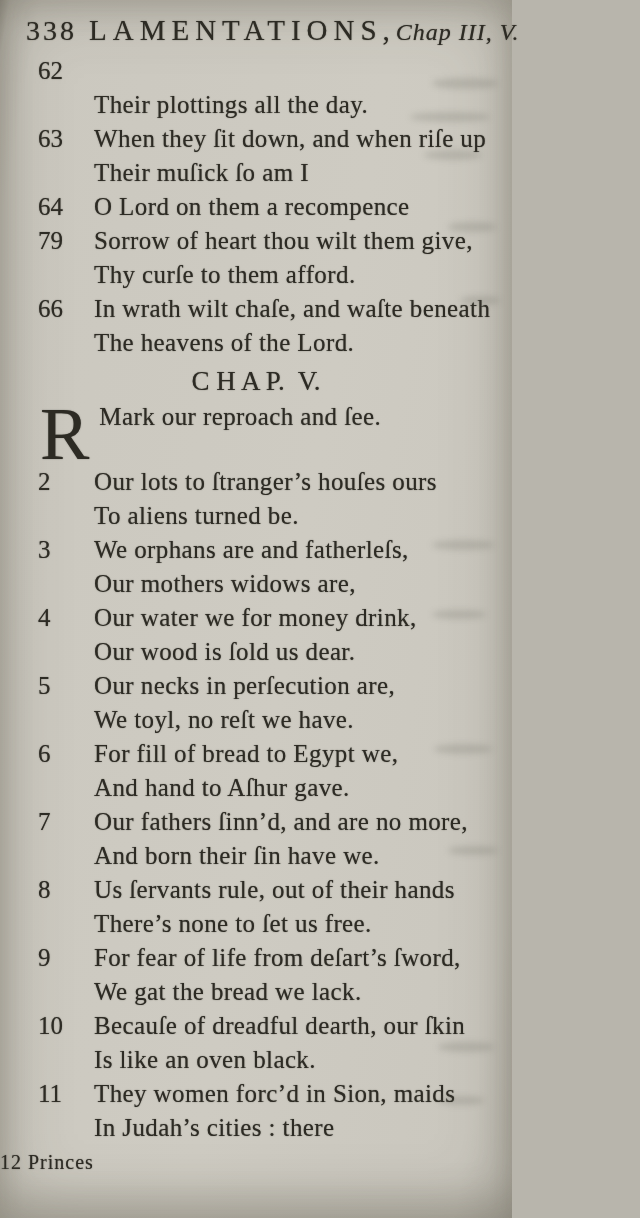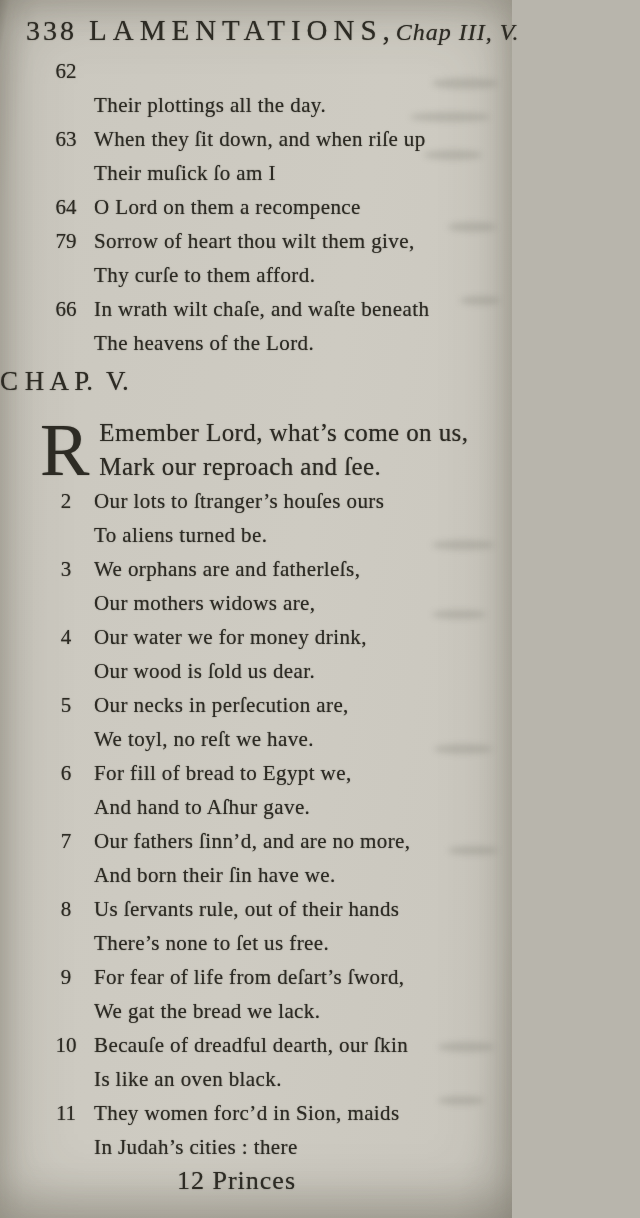--- a/index.html
+++ b/index.html
@@ -54,36 +54,36 @@
     font-style: italic;
     font-size: 24px;
     letter-spacing: 1px;
     white-space: nowrap;
   }
   
   .verses { margin: 0; }
   .verse-line {
     display: flex;
     line-height: 34px;
-    font-size: 21px;
+    font-size: 25px;
     white-space: nowrap;
-    text-align: center;
   }
   .verse-num {
     flex: 0 0 56px;
     padding-left: 38px;
     box-sizing: content-box;
   }
   .verse-text {
     flex: 0 1 auto;
     letter-spacing: 0.4px;
   }
   
   .chap-heading {
-    margin: 3px 0 17px;
+    margin: 3px 0 1px;
+    text-align: center;
     font-weight: normal;
     font-size: 27px;
     line-height: 36px;
     white-space: pre;
   }
   
   .opening {
     padding-left: 40px;
     font-size: 25px;
     line-height: 34px;
@@ -92,23 +92,23 @@
   .drop-cap {
     float: left;
     font-size: 74px;
     line-height: 62px;
     margin: 3px 10px 0 0;
   }
   .opening-line { white-space: nowrap; letter-spacing: 0.4px; }
   .opening-line.second { padding-left: 14px; }
   
   .catchword {
-    text-align: center;
+    text-align: left;
     padding-right: 39px;
-    font-size: 26px;
+    font-size: 20px;
     line-height: 34px;
     letter-spacing: 1px;
   }
   
   .smudge {
     position: absolute;
     background: rgba(92, 89, 79, 0.20);
     filter: blur(3px);
     border-radius: 50%;
     pointer-events: none;
@@ -163,21 +163,20 @@
       <div class="verse-line">
         <span class="verse-num"></span>
         <span class="verse-text">The heavens of the Lord.</span>
       </div>
     </section>
 
   <h2 class="chap-heading ink">C H A P.  V.</h2>
 
   <section class="opening ink">
     <span class="drop-cap">R</span>
-    <div class="opening-line first">Emember Lord, what’s come on us,</div>
     <div class="opening-line second">Mark our reproach and ſee.</div>
   </section>
 
   <section class="verses ink" id="ch5-lines">
       <div class="verse-line">
         <span class="verse-num">2</span>
         <span class="verse-text">Our lots to ſtranger’s houſes ours</span>
       </div>
       <div class="verse-line">
         <span class="verse-num"></span>

